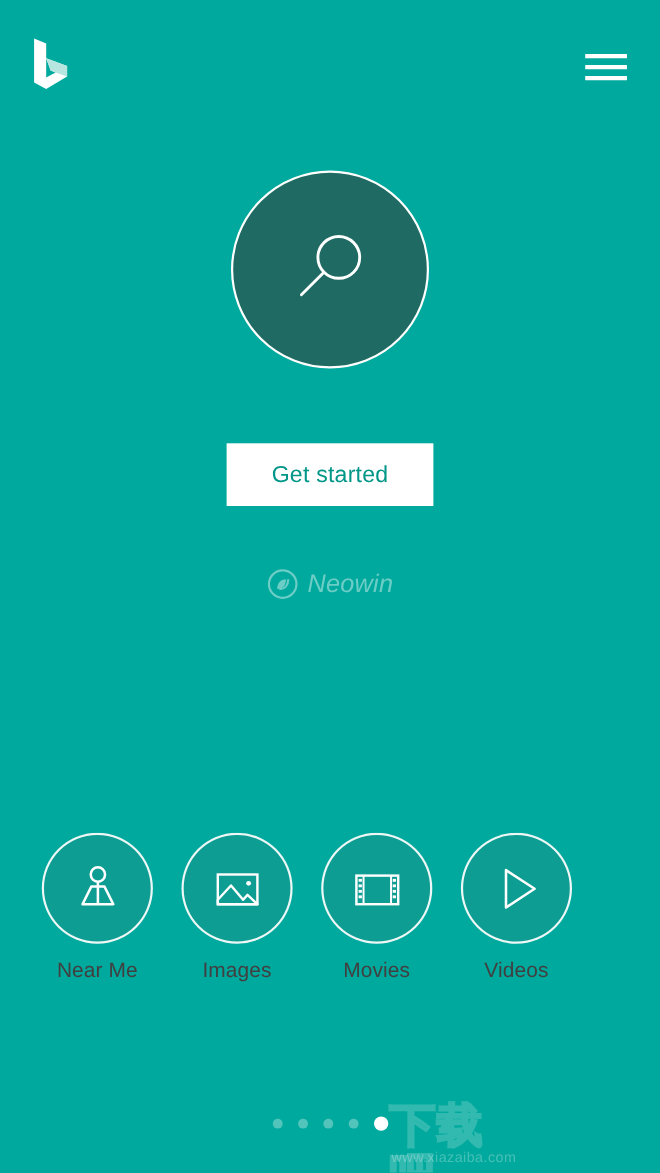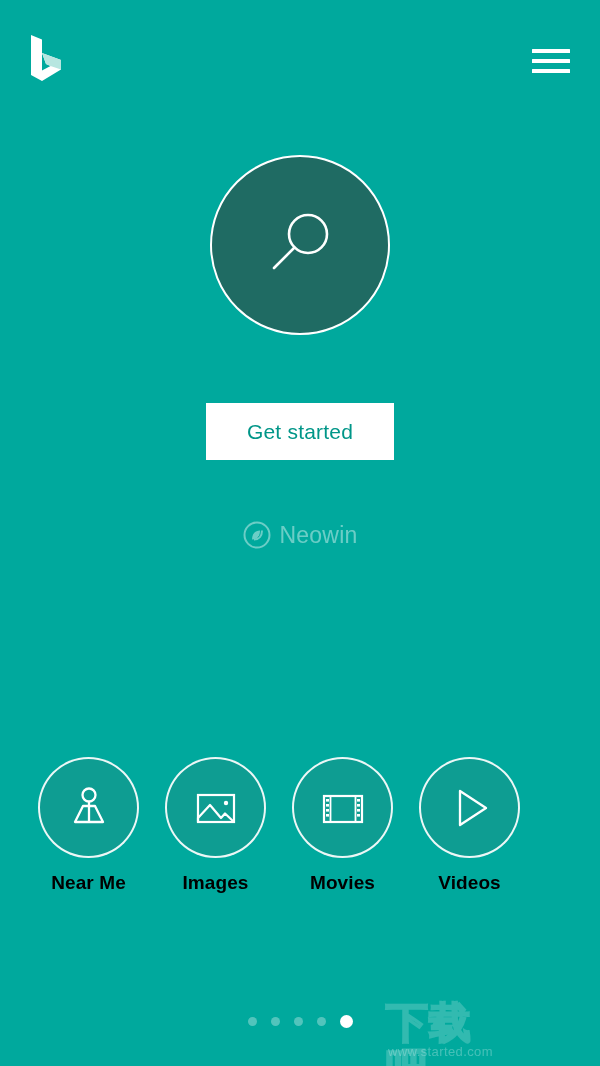--- a/index.html
+++ b/index.html
@@ -16,21 +16,20 @@
     position: relative;
     -webkit-font-smoothing: antialiased;
   }
 
   .screen {
     position: absolute;
     inset: 0;
     width: 484px;
     height: 1066px;
     background: #00a99d;
-    padding-left: 32px;
   }
 
   
   .topbar {
     position: absolute;
     top: 0;
     left: 0;
     width: 600px;
     height: 120px;
   }
@@ -108,25 +107,25 @@
   }
 
   
   .neowin {
     position: absolute;
     left: 0;
     top: 517px;
     width: 600px;
     height: 36px;
     display: flex;
-    align-items: center;
     justify-content: center;
     gap: 9px;
     opacity: 0.42;
     pointer-events: none;
+    font-style: italic;
   }
   .neowin-mark {
     width: 28px;
     height: 28px;
     display: block;
   }
   .neowin-text {
     color: #ffffff;
     font-size: 23px;
     font-family: "Liberation Sans", sans-serif;
@@ -162,26 +161,25 @@
     border-radius: 50%;
     border: 2px solid rgba(255,255,255,0.92);
     background: #0e9d92;
     box-sizing: border-box;
     display: flex;
     align-items: center;
     justify-content: center;
   }
   .cat-label {
     margin-top: 14px;
-    color: #000000;
+    color: #404040;
     font-size: 19px;
     font-family: "Liberation Sans", sans-serif;
     white-space: nowrap;
     letter-spacing: 0.1px;
-    font-weight: bold;
   }
 
   
   .dots {
     position: absolute;
     left: 0;
     top: 1015px;
     width: 600px;
     display: flex;
     align-items: center;
@@ -332,16 +330,16 @@
   <div class="dots">
     <span class="dot"></span>
     <span class="dot"></span>
     <span class="dot"></span>
     <span class="dot"></span>
     <span class="dot active"></span>
   </div>
 
   <div class="xzb">
     <div class="xzb-cn">下载吧</div>
-    <div class="xzb-url">www.started.com</div>
+    <div class="xzb-url">www.xiazaiba.com</div>
   </div>
 
 </div>
 
 </body></html>

